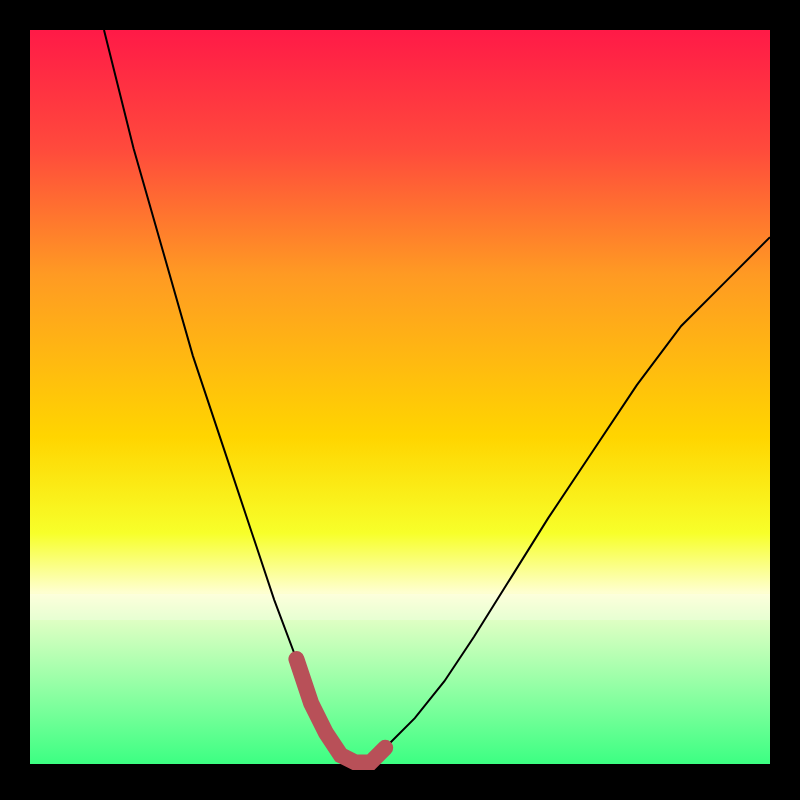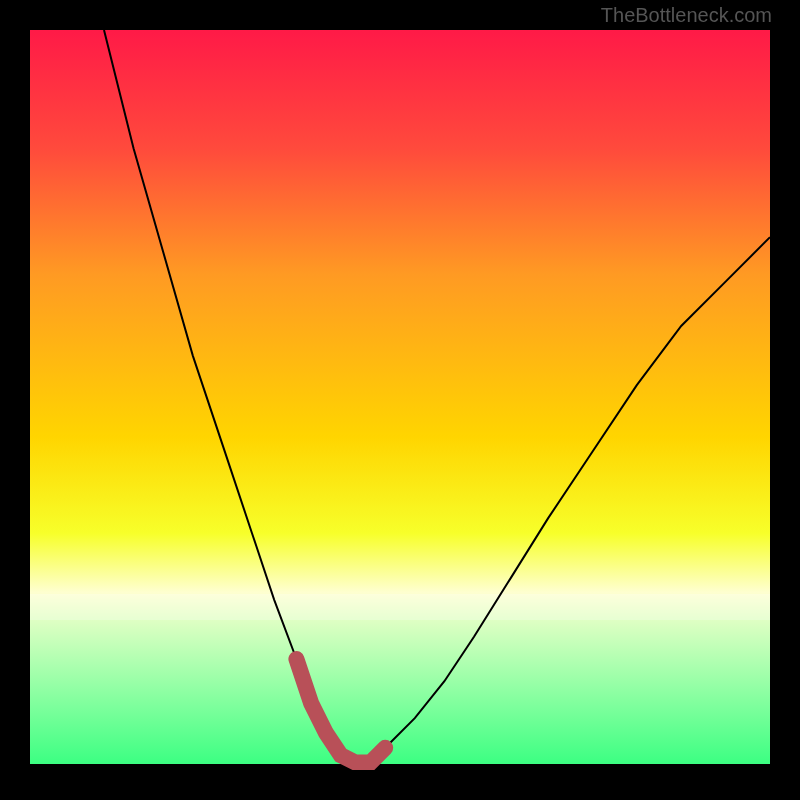--- a/index.html
+++ b/index.html
@@ -9,21 +9,20 @@
     
     .band-light { position:absolute; left:0; right:0; top:564px; height:26px;
                   background:rgba(255,255,255,0.25); pointer-events:none; }
     .overlay-curves { position:absolute; inset:0; z-index:2; pointer-events:none; }
     .mark { fill:none; stroke:#b85058; stroke-width:16; stroke-linecap:round; }
   </style>
 </head>
 <body>
 
 <div class="wrap">
-  <div class="attrib">TheBottleneck.com</div>
   <div class="plot">
     <div class="band-light"></div>
     <svg class="overlay-curves" viewBox="0 0 740 740" preserveAspectRatio="none">
       <path id="curve" fill="none" stroke="#000" stroke-width="2" d="M74.0 0.0 L103.6 118.4 L133.2 222.0 L162.8 325.6 L192.4 414.4 L222.0 503.2 L244.2 569.8 L266.4 629.0 L281.2 673.4 L296.0 703.0 L310.8 725.2 L325.6 732.6 L340.4 732.6 L355.2 717.8 L384.8 688.2 L414.4 651.2 L444.0 606.8 L481.0 547.6 L518.0 488.4 L562.4 421.8 L606.8 355.2 L651.2 296.0 L695.6 251.6 L740.0 207.2"></path>
       <polyline id="marker-poly" class="mark" points="266.4,629.0 281.2,673.4 296.0,703.0 310.8,725.2 325.6,732.6 340.4,732.6 355.2,717.8"></polyline>
     </svg>
   </div>
 </div>
 
 </body></html>

